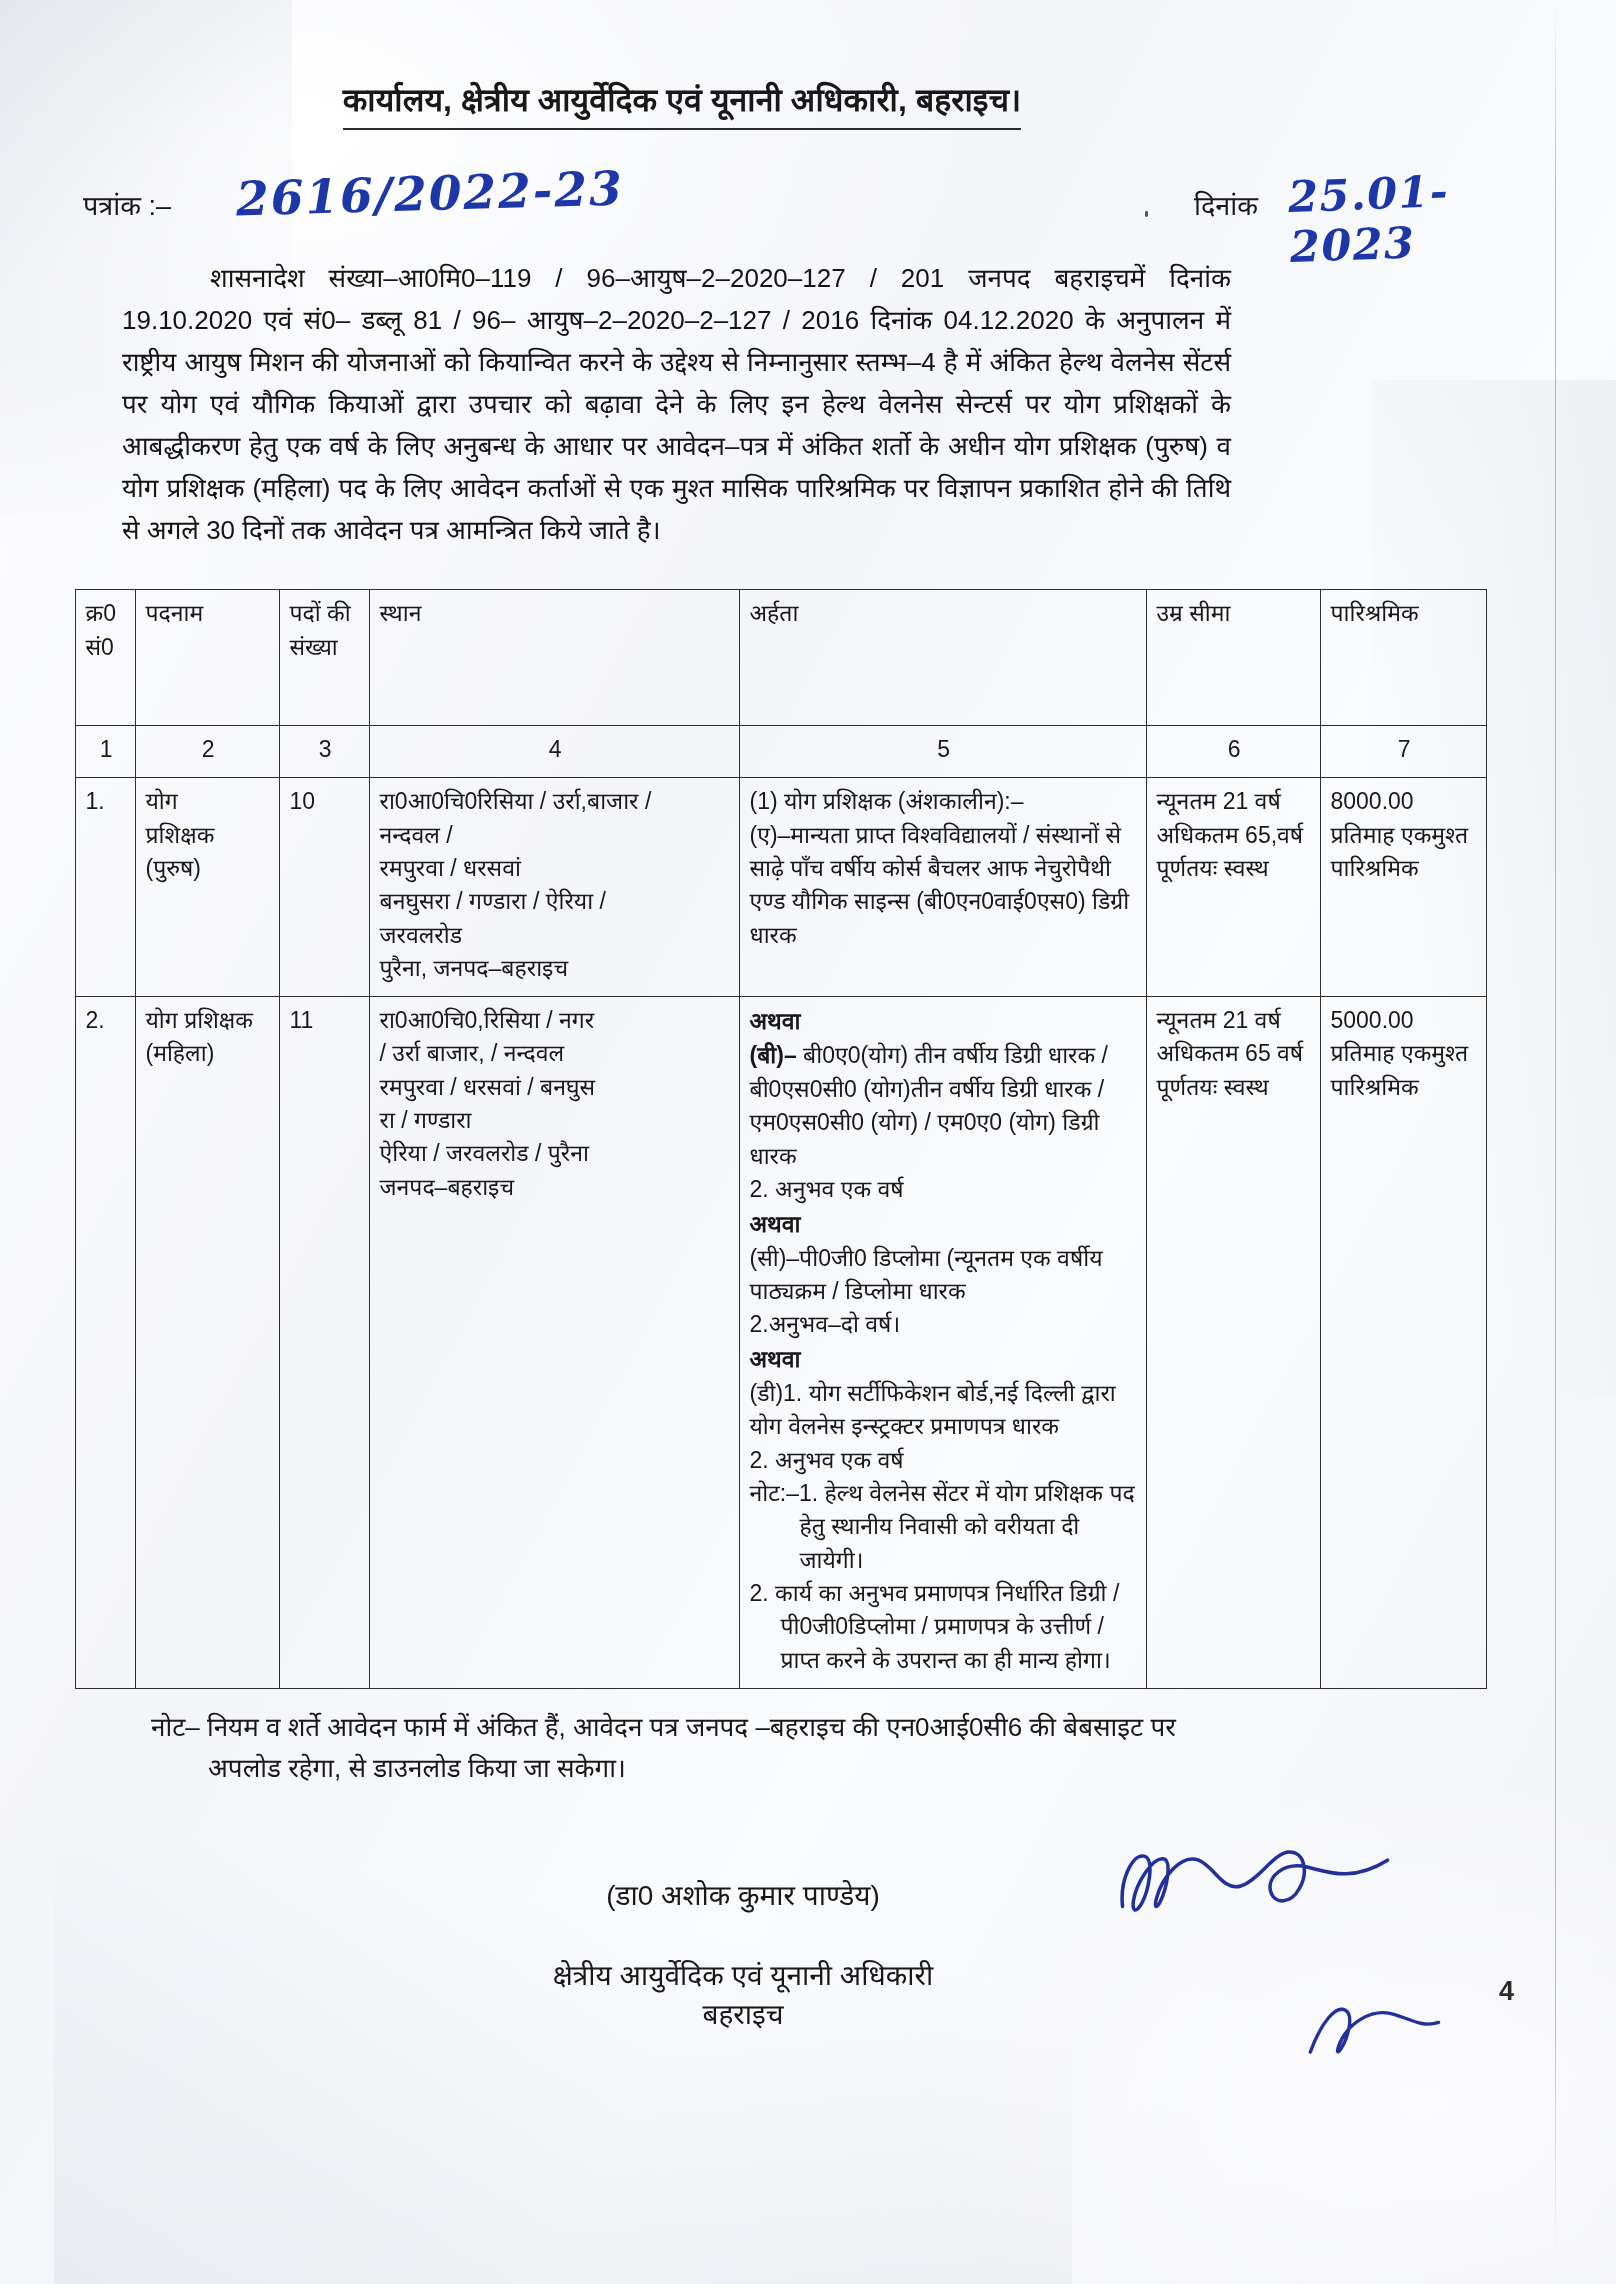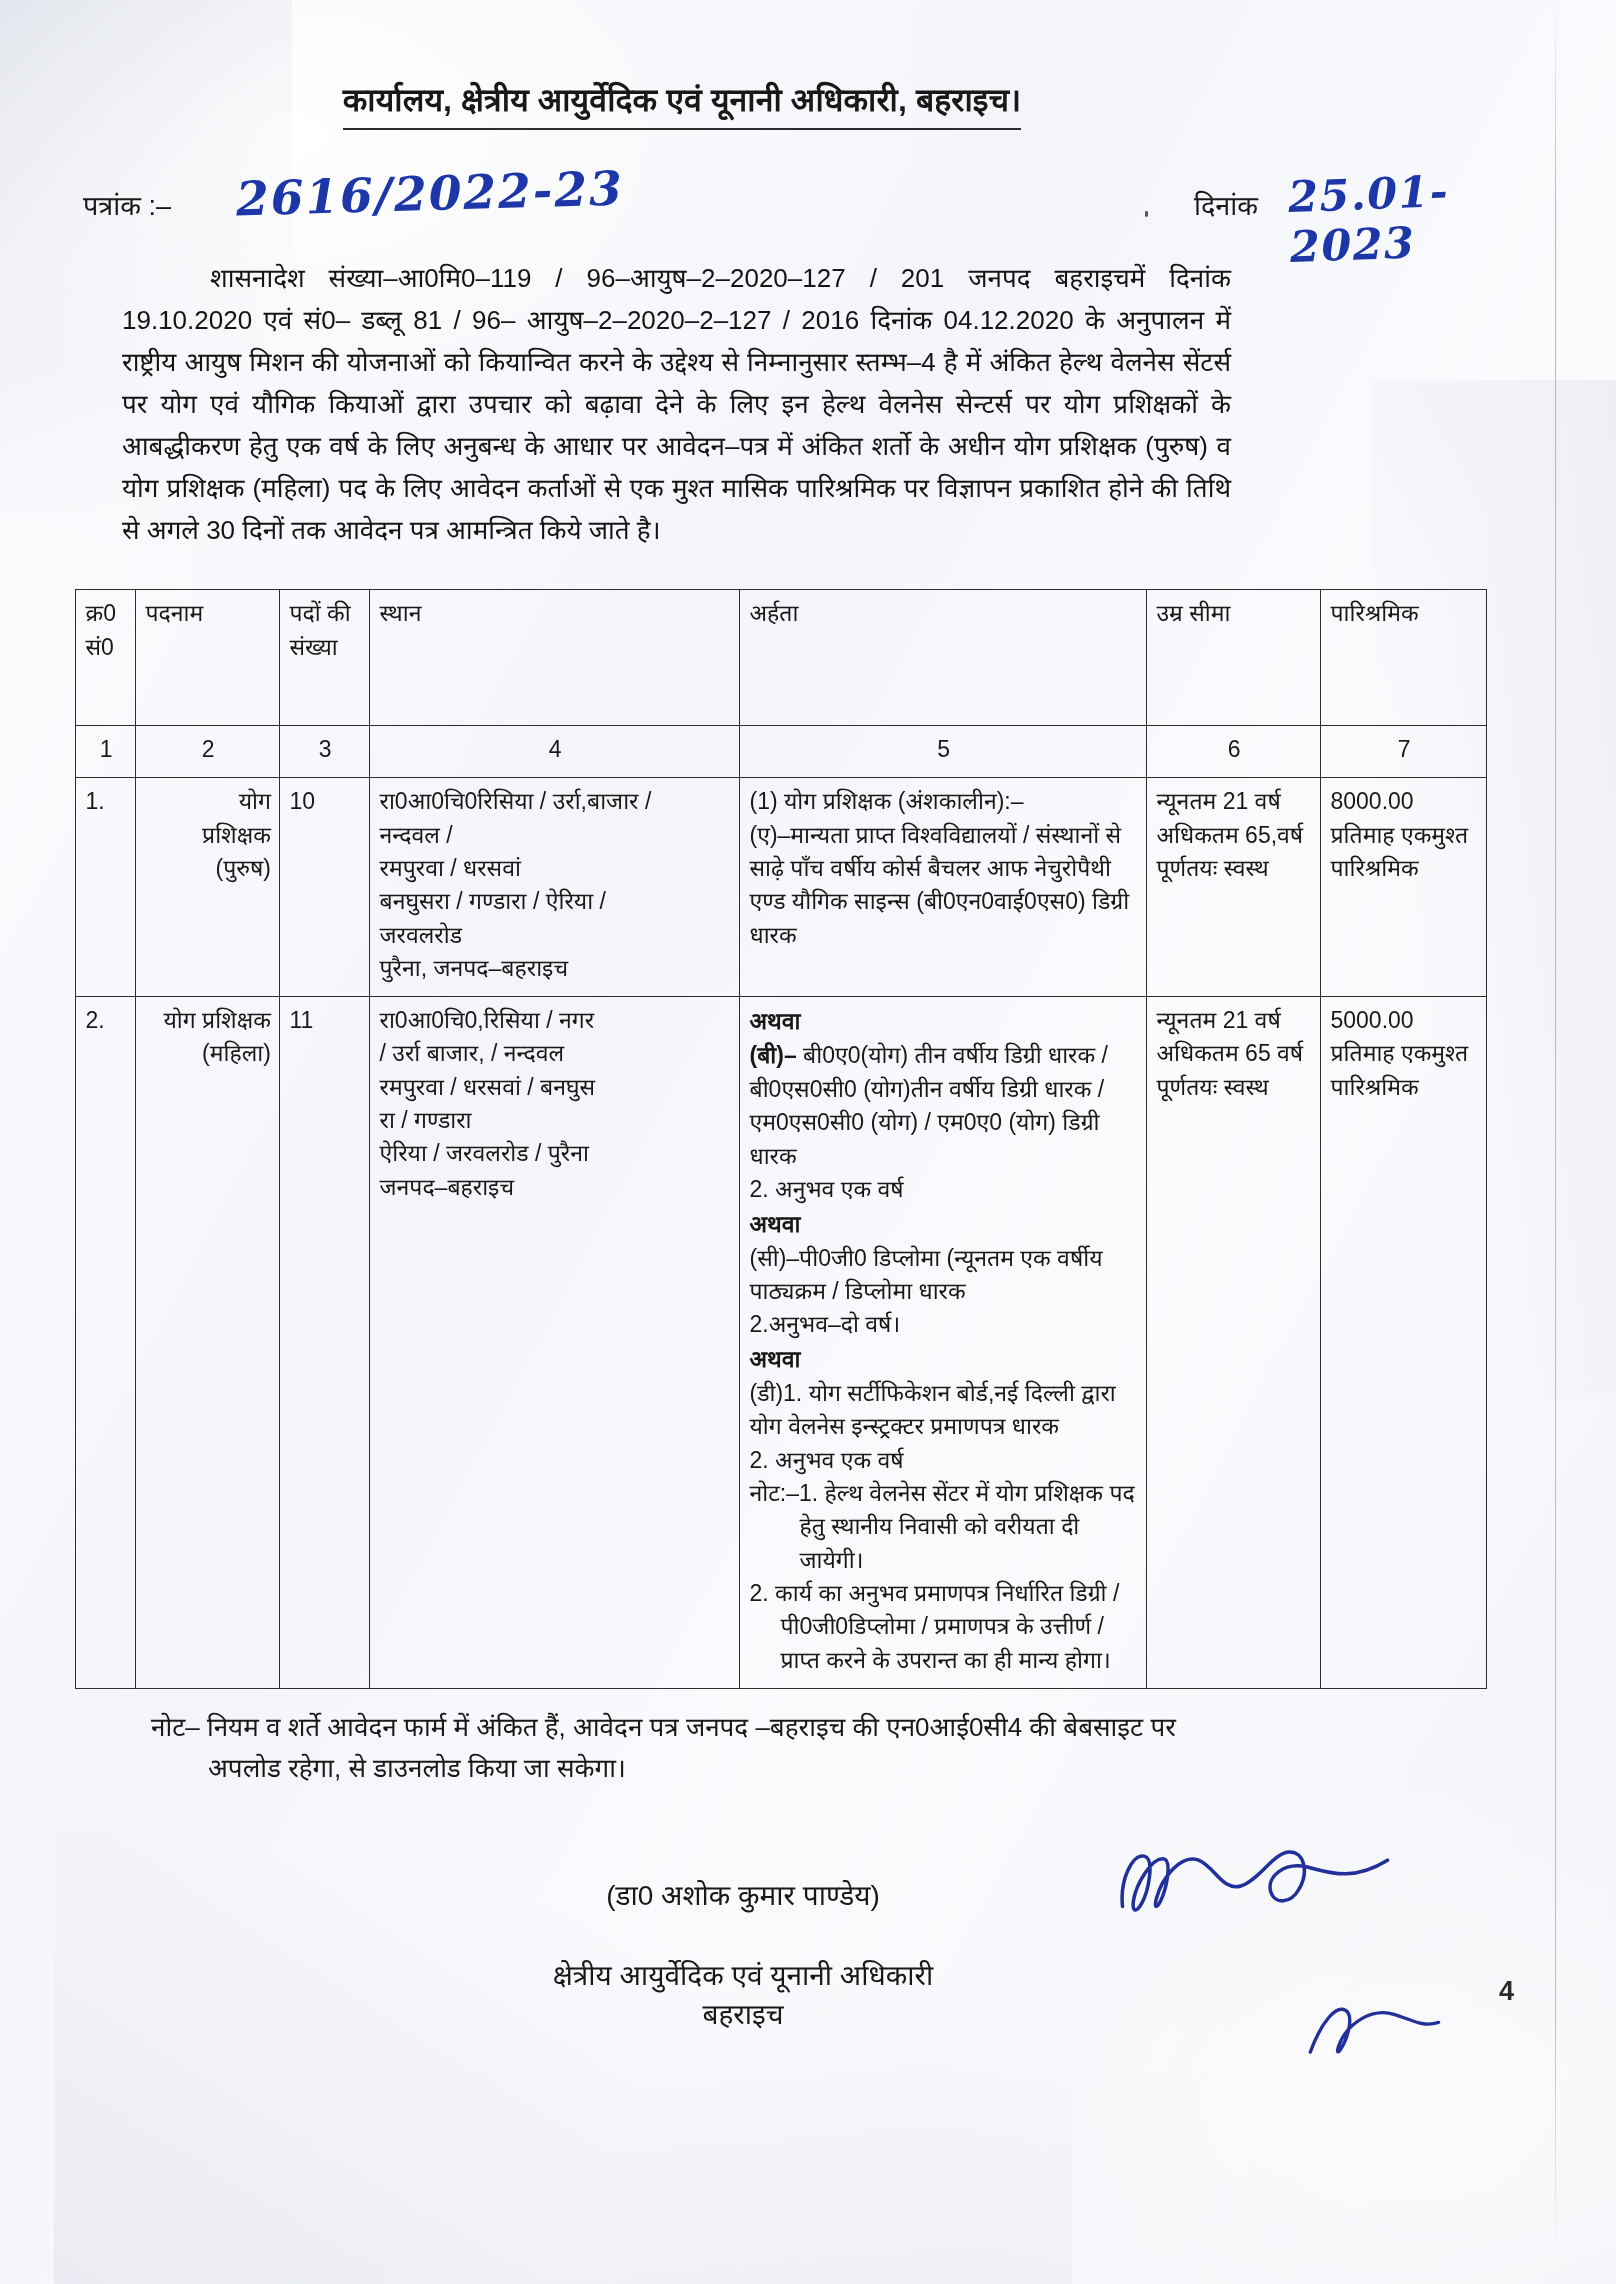--- a/index.html
+++ b/index.html
@@ -153,21 +153,21 @@
     height: 27px;
   }
   .c1 { width: 60px;  text-align: left; }
   .c2 { width: 144px; text-align: center; }
   .c3 { width: 90px; text-align: left; }
   .c4 { width: 370px; }
   .c5 { width: 407px; }
   .c6 { width: 174px; }
   .c7 { width: 166px; }
 
-  .cell-center { text-align: right; }
+  .cell-center { text-align: left; }
   .cell-lines { white-space: pre-line; }
   .athava {
     text-align: left;
     font-weight: bold;
     display: block;
     margin: 1.4px 0 0.7px 0;
   }
   .b-tag { font-weight: bold; }
   .note-sub {
     display: block;
@@ -328,21 +328,21 @@
               <span class="note-sub2">2. कार्य का अनुभव प्रमाणपत्र निर्धारित डिग्री / पी0जी0डिप्लोमा / प्रमाणपत्र के उत्तीर्ण / प्राप्त करने के उपरान्त का ही मान्य होगा।</span>
             </td>
             <td>न्यूनतम 21 वर्ष अधिकतम 65 वर्ष पूर्णतयः स्वस्थ</td>
             <td>5000.00 प्रतिमाह एकमुश्त पारिश्रमिक</td>
           </tr>
         </tbody>
       </table>
     </div>
 
     <div class="foot-note">
-      <span>नोट– नियम व शर्ते आवेदन फार्म में अंकित हैं, आवेदन पत्र जनपद –बहराइच की एन0आई0सी4 की बेबसाइट पर</span>
+      <span>नोट– नियम व शर्ते आवेदन फार्म में अंकित हैं, आवेदन पत्र जनपद –बहराइच की एन0आई0सी6 की बेबसाइट पर</span>
       <span class="fn-line2">अपलोड रहेगा, से डाउनलोड किया जा सकेगा।</span>
     </div>
 
     <div class="sign-block">
       <svg class="sign-svg" width="299" height="102" viewBox="0 0 440 150">
         <path d="M14 108 C10 70, 28 30, 46 34 C62 38, 52 86, 42 104 C34 118, 28 116, 30 100 C34 74, 58 36, 74 38 C88 40, 78 84, 70 100 C64 112, 60 110, 64 96 C72 66, 100 30, 126 40 C150 50, 162 86, 188 78 C214 70, 236 30, 258 28 C282 26, 288 58, 274 82 C262 104, 238 106, 232 86 C226 64, 252 42, 286 50 C318 58, 352 72, 404 40" fill="none" stroke="#22309c" stroke-width="5.2" stroke-linecap="round" stroke-linejoin="round"></path>
       </svg>
       <div class="sign-name">(डा0 अशोक कुमार पाण्डेय)</div>
       <div class="sign-desig">क्षेत्रीय आयुर्वेदिक एवं यूनानी अधिकारी</div>
       <div class="sign-place">बहराइच</div>

